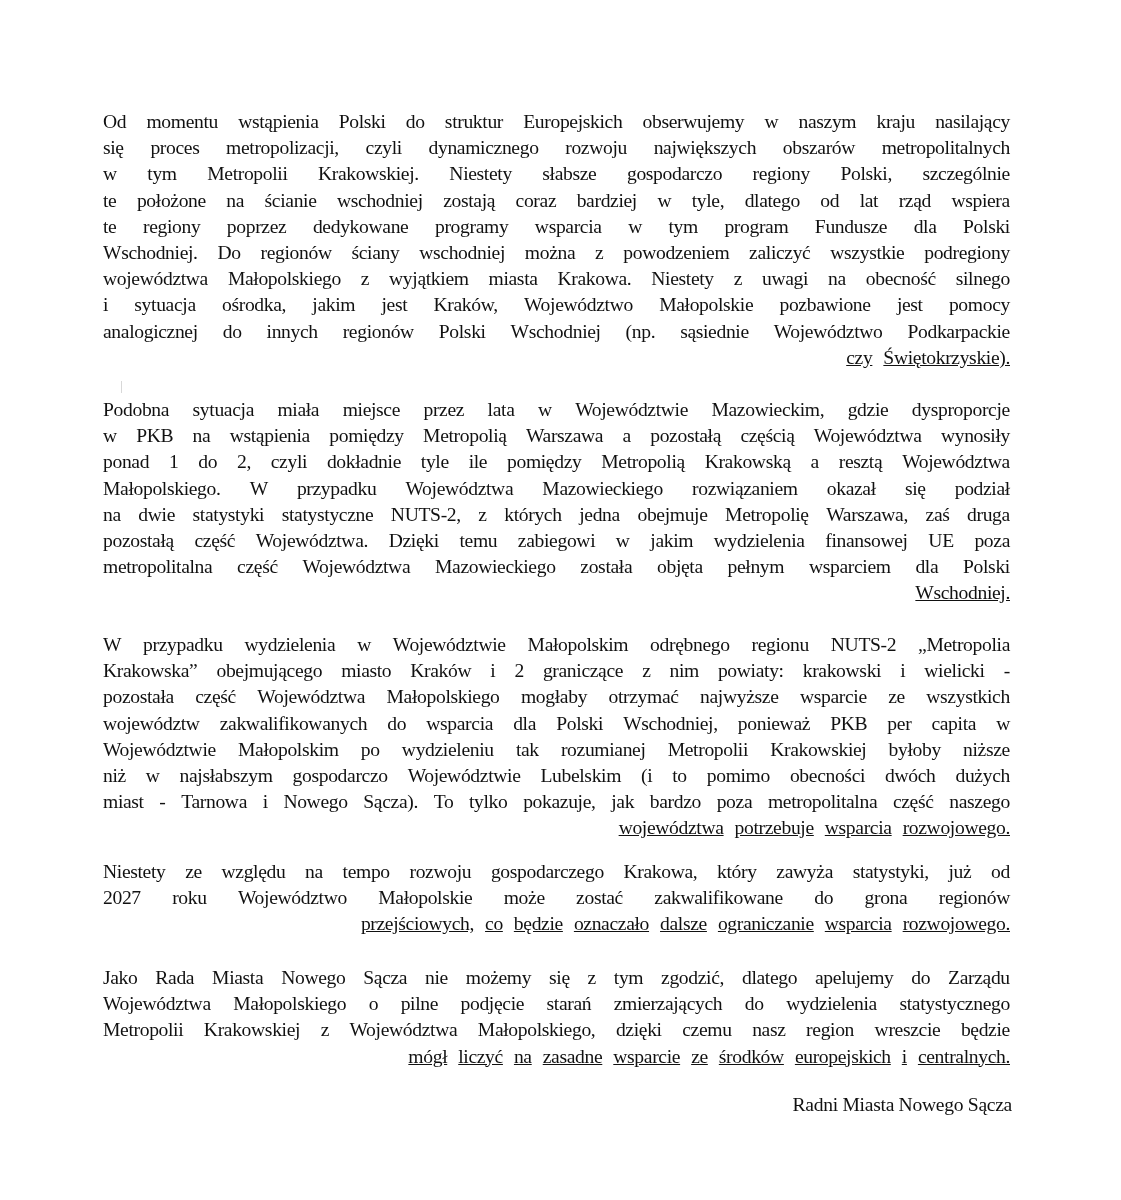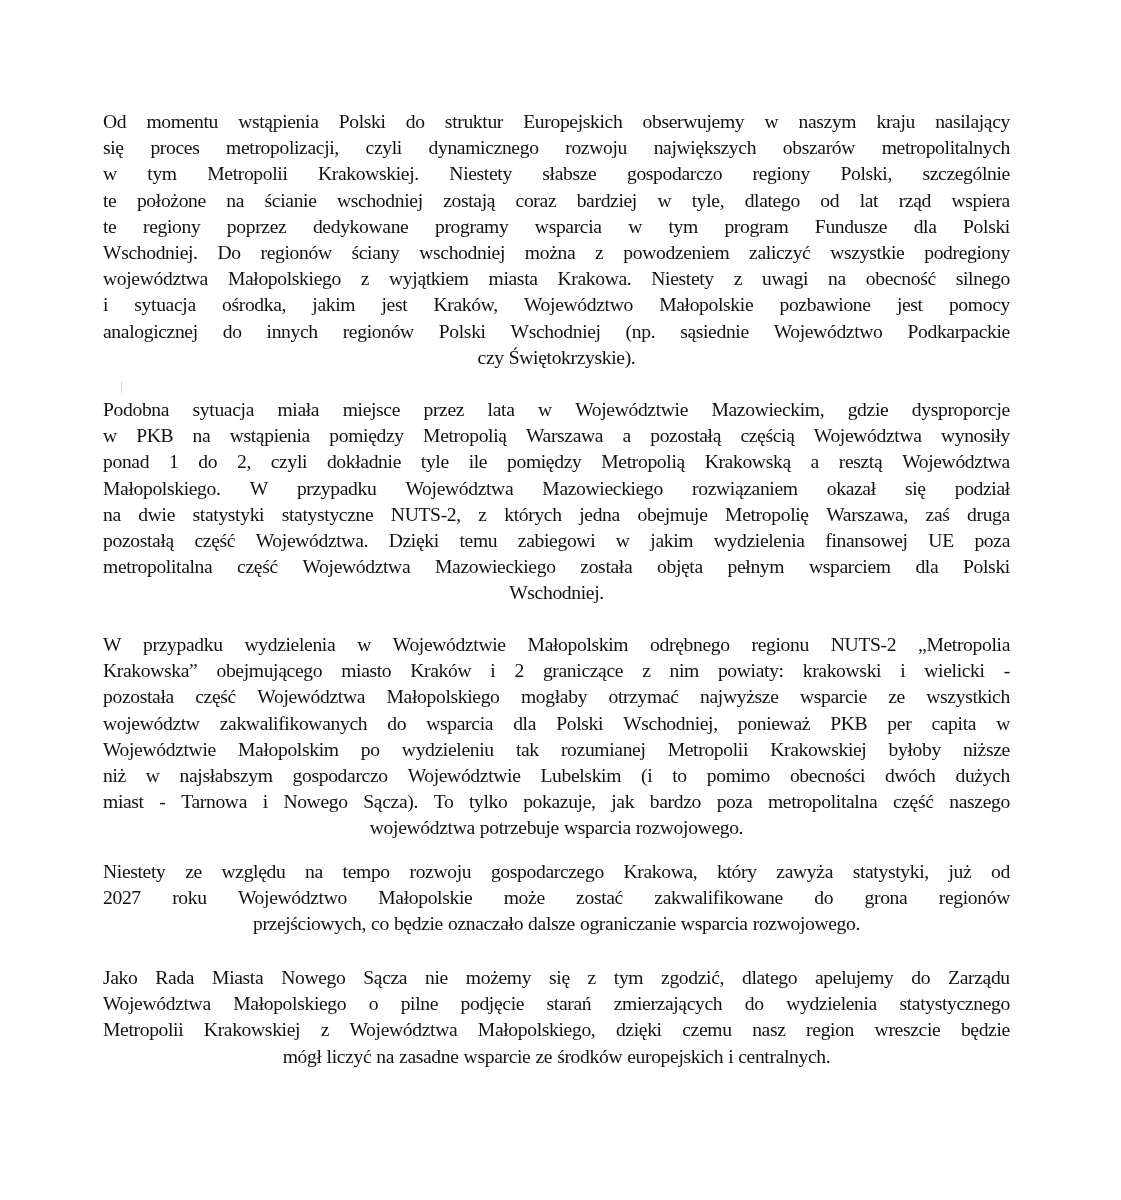--- a/index.html
+++ b/index.html
@@ -11,21 +11,21 @@
     }
     .title {
       position: absolute; left: 100px; width: 921px; top: 33px;
       text-align: center; font-weight: bold; font-size: 19.2px; line-height: 24.5px;
       letter-spacing: -0.1px;
     }
     .title .tline { display: block; }
     .para { position: absolute; left: 103px; width: 907px; }
     
     .jline { display: flex; justify-content: space-between; height: 26.2px; line-height: 26.2px; letter-spacing: -0.35px; }
-    .jline.last { justify-content: center; gap: 5px; }
+    .jline.last { justify-content: flex-end; gap: 11px; text-decoration: underline; }
     #p1 { top: 109px; }
     #p2 { top: 397px; }
     #p3 { top: 632px; }
     #p4 { top: 859px; }
     #p5 { top: 965px; }
     .signature {
       position: absolute; right: 109px; top: 1092px; line-height: 26px; letter-spacing: -0.3px;
     }
     .date {
       position: absolute; left: 103px; top: 1148px; line-height: 26px; letter-spacing: -0.3px;
@@ -460,13 +460,14 @@
         <span>zasadne</span>
         <span>wsparcie</span>
         <span>ze</span>
         <span>środków</span>
         <span>europejskich</span>
         <span>i</span>
         <span>centralnych.</span>
       </div>
     </div>
 
+  <div class="signature">Radni Miasta Nowego Sącza</div>
 </div>
 
 </body></html>

